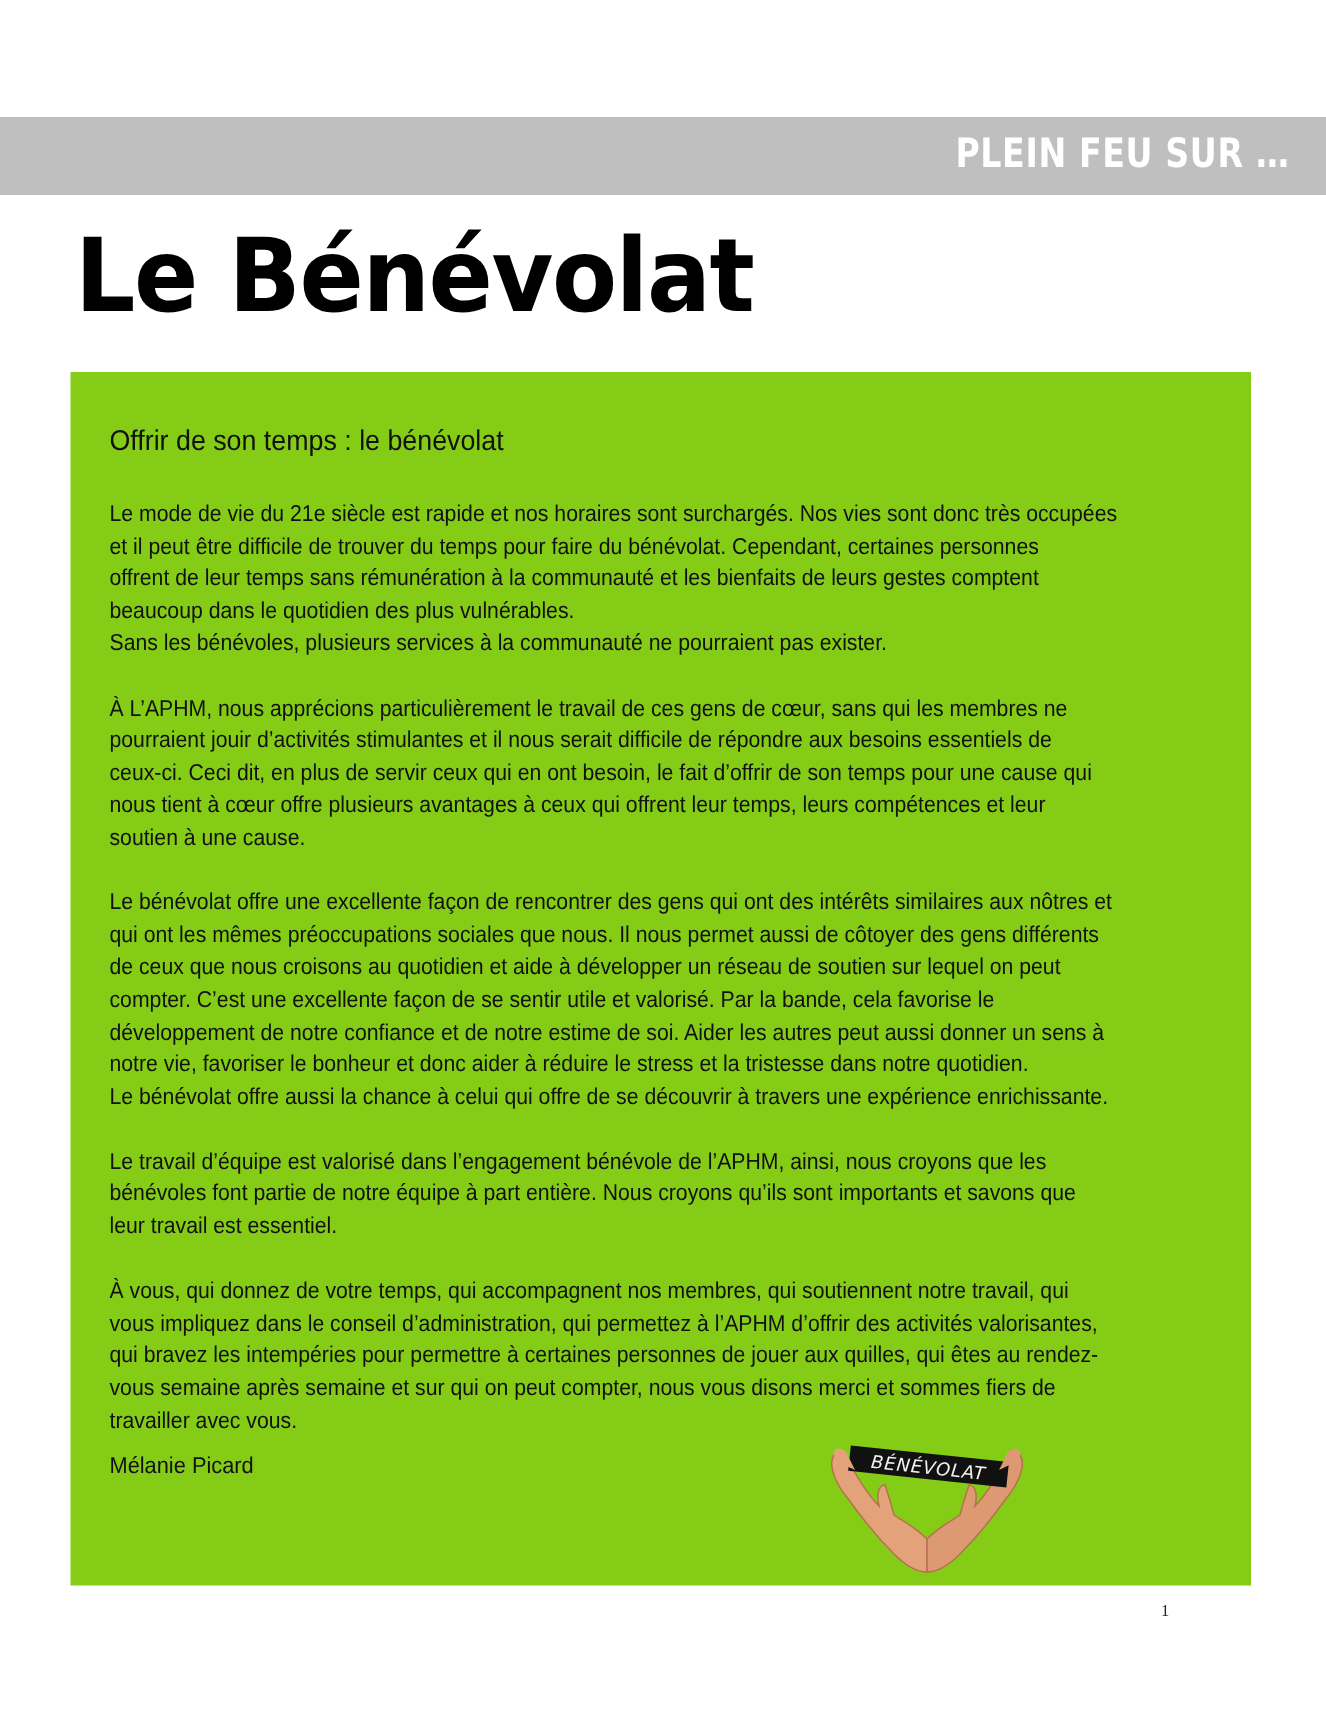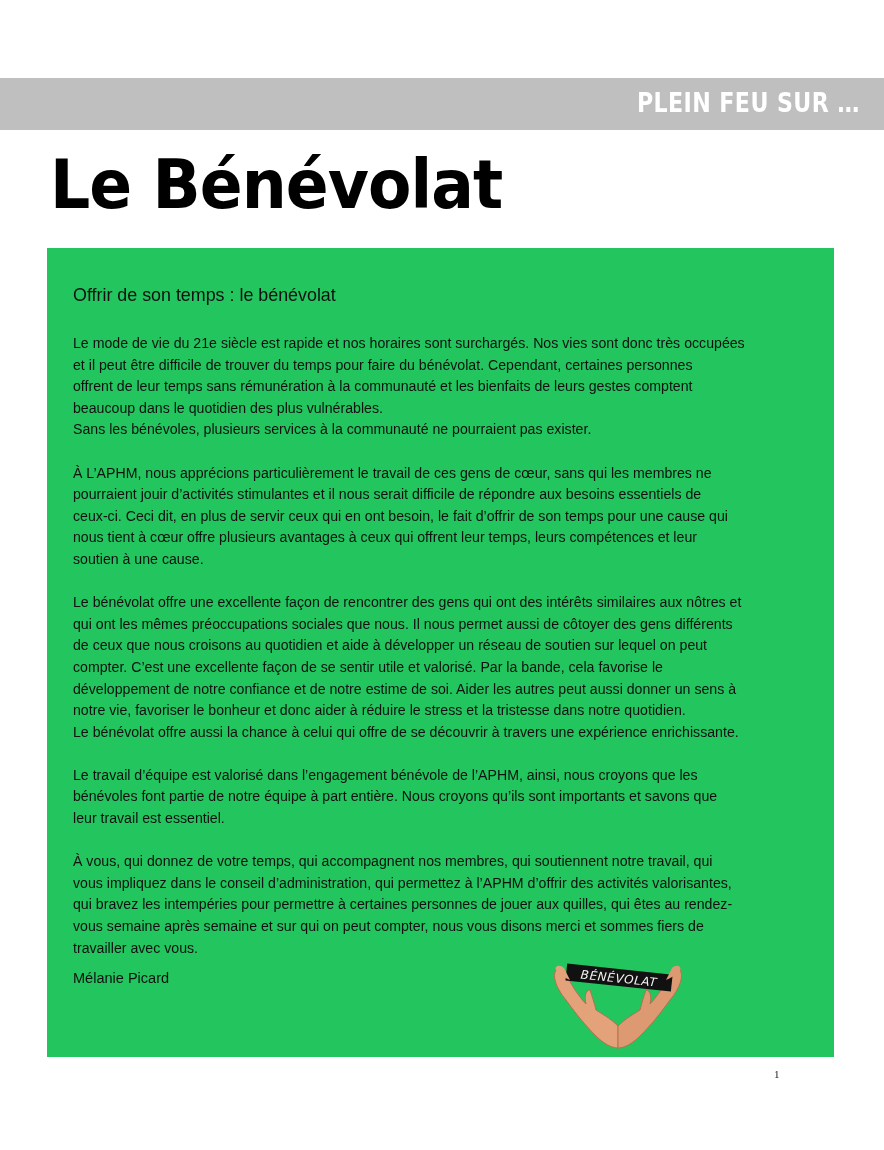--- a/index.html
+++ b/index.html
@@ -51,21 +51,21 @@
       transform: scaleX(0.93);
       transform-origin: left center;
       white-space: nowrap;
     }
     .content-box {
       position: absolute;
       left: 47px;
       top: 248px;
       width: 787px;
       height: 809px;
-      background: #22c55e;
+      background: #84cc16;
     }
     .section-heading {
       position: absolute;
       left: 26px;
       top: 36px;
       margin: 0;
       font-family: "Liberation Sans", sans-serif;
       font-weight: normal;
       font-size: 19px;
       color: #111;

